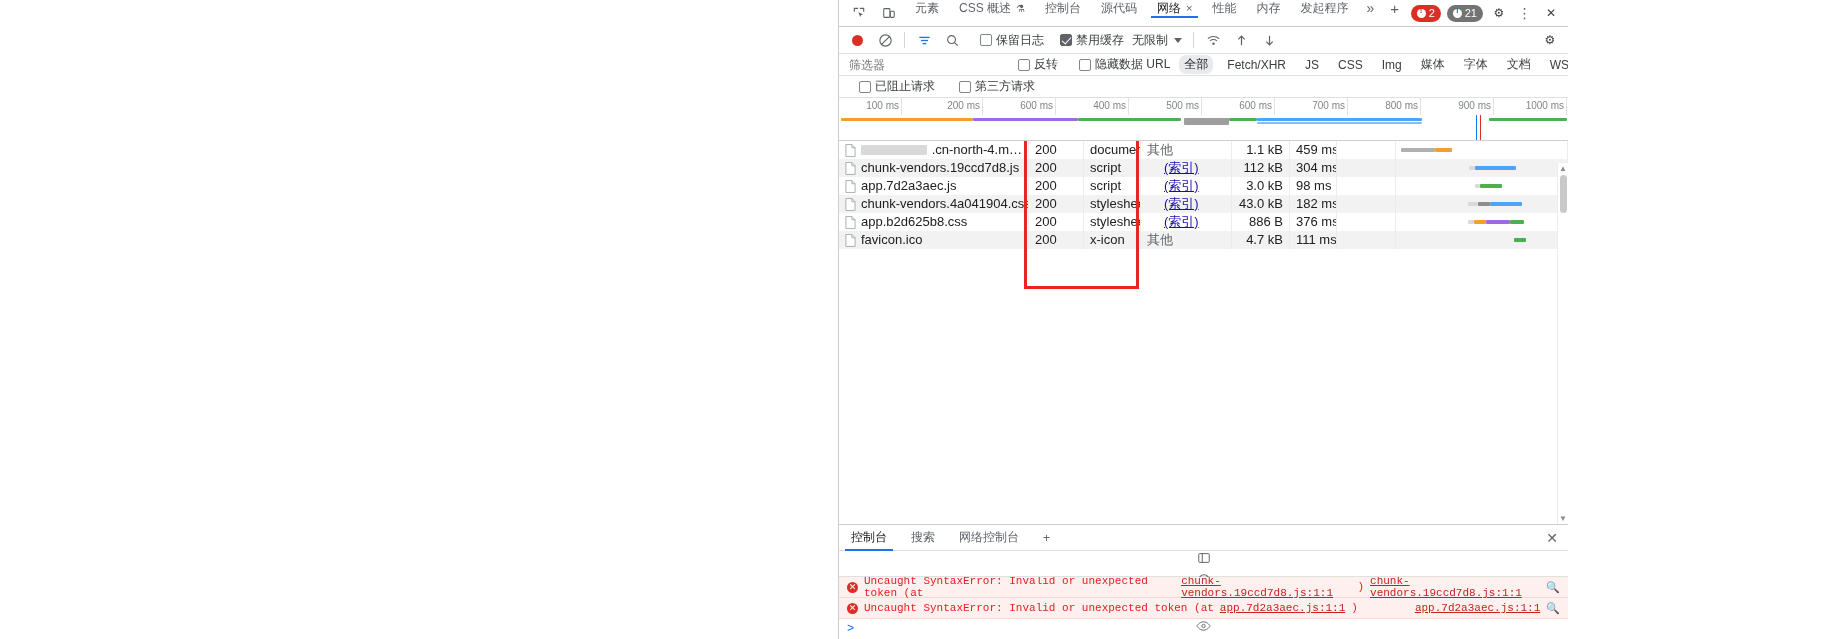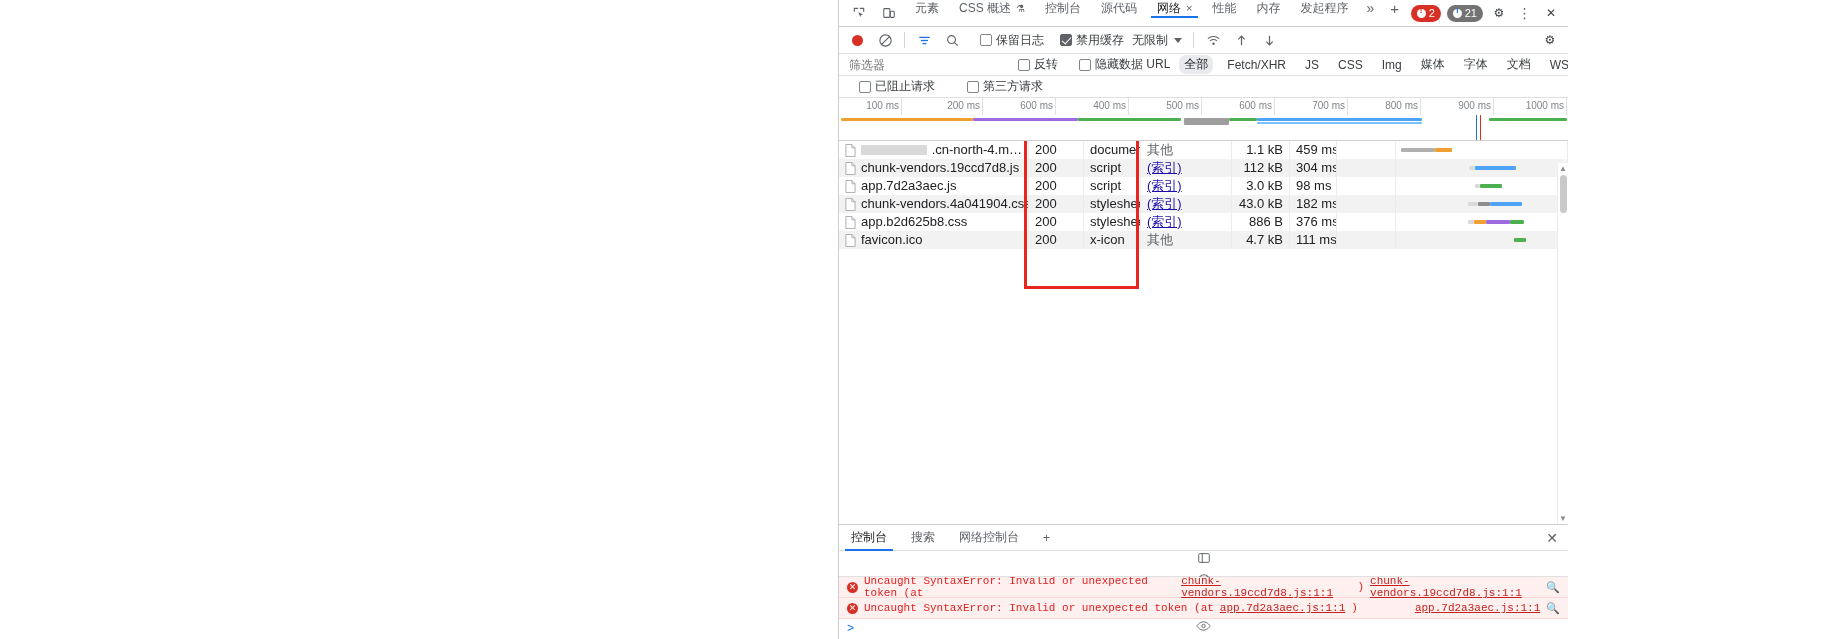--- a/index.html
+++ b/index.html
@@ -108,21 +108,21 @@
     width: 150px;
   }
   .ftype {
     padding: 1px 5px; border-radius: 7px; color: #3c4043; font-size: 12px; cursor:pointer; white-space: nowrap;
   }
   .ftype.sel { background: #e8eaed; color:#202124; }
   .fr-right { margin-left: auto; display: flex; align-items: center; gap: 9px; }
 
   
   .filter-row2 {
-    height: 22px; min-height:22px; display:flex; align-items:center; gap: 20px;
+    height: 22px; min-height:22px; display:flex; align-items:center; gap: 12px;
     padding: 0 8px; border-bottom: 1px solid #e0e0e0; font-size: 12px;
   }
 
   
   .overview {
     height: 43px; min-height:43px; border-bottom: 1px solid #d0d0d0; position: relative;
     background: #fff; overflow: hidden;
   }
   .ov-ruler { position: absolute; left:0; right:0; top:0; height: 17px; }
   .ov-tick { position: absolute; top: 0; height: 17px; border-left: 1px solid #e2e2e2; }
@@ -139,21 +139,21 @@
   }
   .th { padding: 3px 6px; border-right: 1px solid #e5e5e5; overflow: hidden; white-space: nowrap; cursor: pointer; }
   .trow { display: flex; height: 18px; font-size: 13px; color: #202124; }
   .trow.odd { background: #f2f2f2; }
   .td { padding: 0 6px; border-right: 1px solid #ececec; height: 18px; line-height: 18px;
         overflow: hidden; white-space: nowrap; }
   .td.num { text-align: right; }
   .name-cell { display: flex; align-items: center; gap: 5px; }
   .file-ico { flex: 0 0 auto; }
   .redacted { display:inline-block; height: 10px; background: #d9d9d9; border-radius: 1px; vertical-align: middle; }
-  .idx-link { color: #1a0dab; text-decoration: underline; cursor: pointer; }
+  .idx-link { color: #1a0dab; text-decoration: underline; cursor: pointer; margin-left: 17px; }
   .muted { color: #5f6368; }
   .wf { position: relative; height: 18px; }
   .wf-bar { position: absolute; top: 7px; height: 4px; border-radius: 1px; }
 
   
   .annot {
     position: absolute; border: 3px solid #e8251f; pointer-events: none; z-index: 30;
   }
 
   

